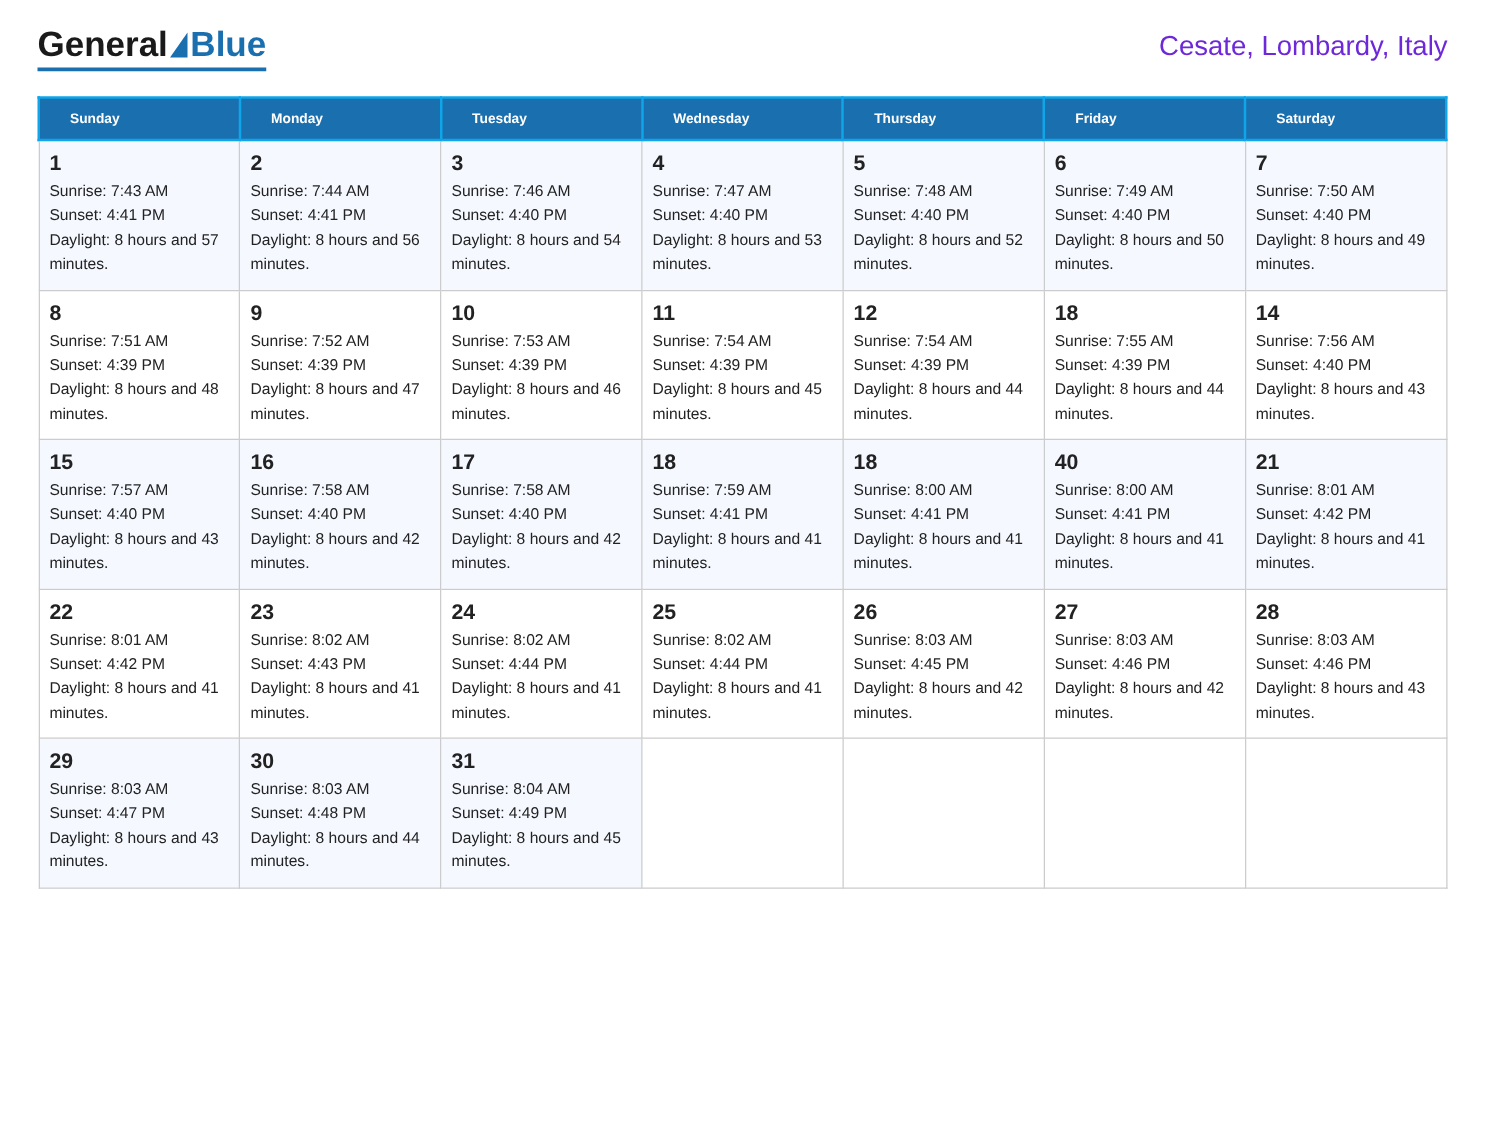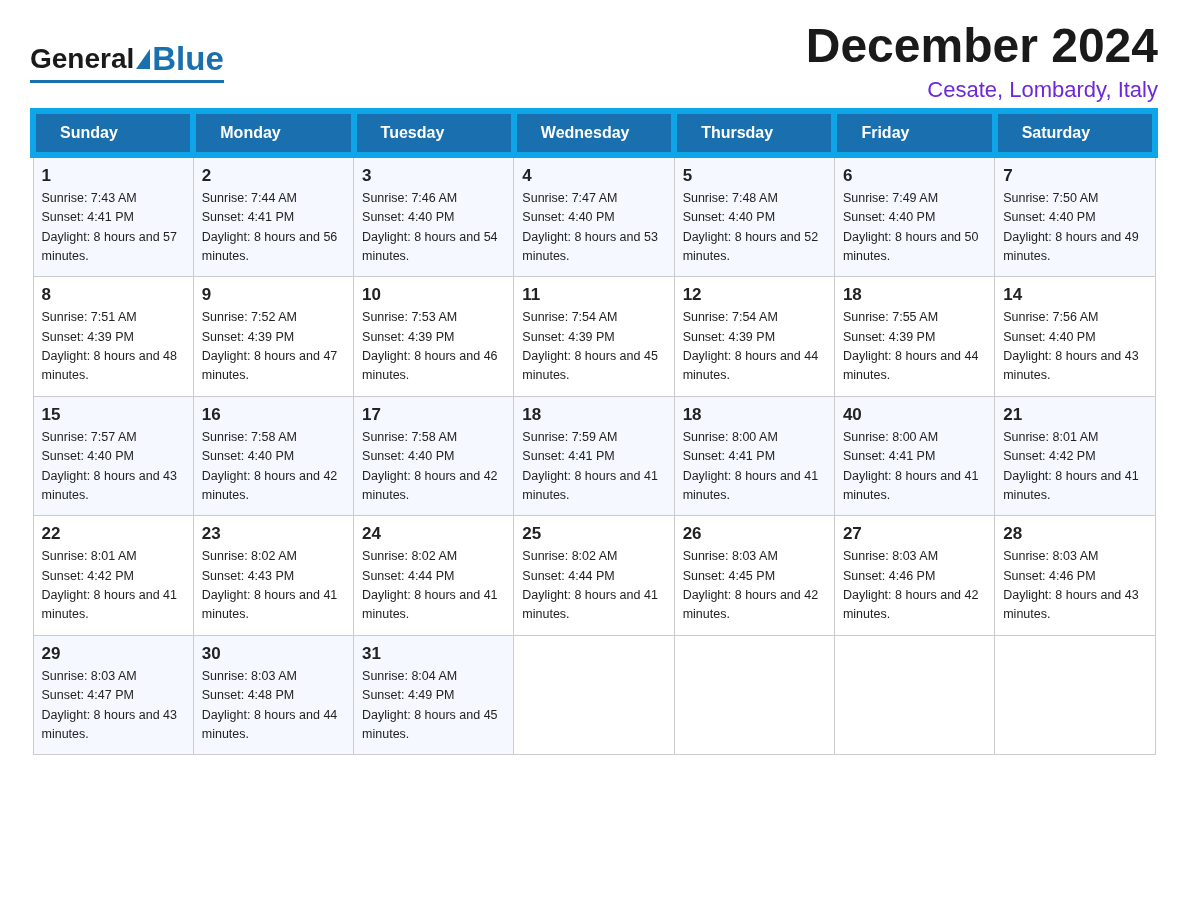--- a/index.html
+++ b/index.html
@@ -6,22 +6,22 @@
     body {
       font-family: Arial, sans-serif;
       background: #fff;
       width: 1188px;
       min-height: 918px;
       padding: 20px 30px;
     }
     .header {
       display: flex;
       justify-content: space-between;
-      align-items: center;
-      margin-bottom: 5px;
+      align-items: flex-start;
+      margin-bottom: 20px;
     }
     .logo {
       display: flex;
       flex-direction: column;
     }
     .logo-text {
       display: flex;
       align-items: center;
       font-size: 28px;
       font-weight: bold;
@@ -34,21 +34,21 @@
       width: 0;
       height: 0;
       border-left: 14px solid transparent;
       border-bottom: 20px solid #1a6faf;
       display: inline-block;
       margin: 0 2px;
       vertical-align: middle;
     }
     .logo-blue {
       color: #1a6faf;
-      font-size: 33px;
+      font-size: 28px;
       font-weight: bold;
     }
     .logo-underline {
       width: 100%;
       height: 3px;
       background: #1a6faf;
       margin-top: 2px;
     }
     .title-area {
       text-align: right;
@@ -65,25 +65,25 @@
       margin-top: 4px;
     }
     table {
       width: 100%;
       border-collapse: collapse;
       table-layout: fixed;
     }
     thead tr th {
       background: #1a6faf;
       color: #fff;
-      font-size: 16px;
+      font-size: 11px;
       font-weight: bold;
       padding: 10px 24px;
       text-align: left;
-      border: 6px solid #0ea5e9;
+      border: 2px solid #0ea5e9;
     }
     tbody tr td {
       vertical-align: top;
       padding: 8px 8px 10px 8px;
       border: 1px solid #ccc;
       font-size: 13px;
       color: #222;
       min-height: 90px;
       background: #fff;
     }
@@ -115,21 +115,20 @@
 <div class="header">
   <div class="logo">
     <div class="logo-text">
       <span class="logo-general">General</span>
       <span class="logo-triangle"></span>
       <span class="logo-blue">Blue</span>
     </div>
     <div class="logo-underline"></div>
   </div>
   <div class="title-area">
-    <div class="month-title">December 2024</div>
     <div class="location">Cesate, Lombardy, Italy</div>
   </div>
 </div>
 
 <table>
   <thead>
     <tr>
     <th>Sunday</th>
         <th>Monday</th>
         <th>Tuesday</th>

